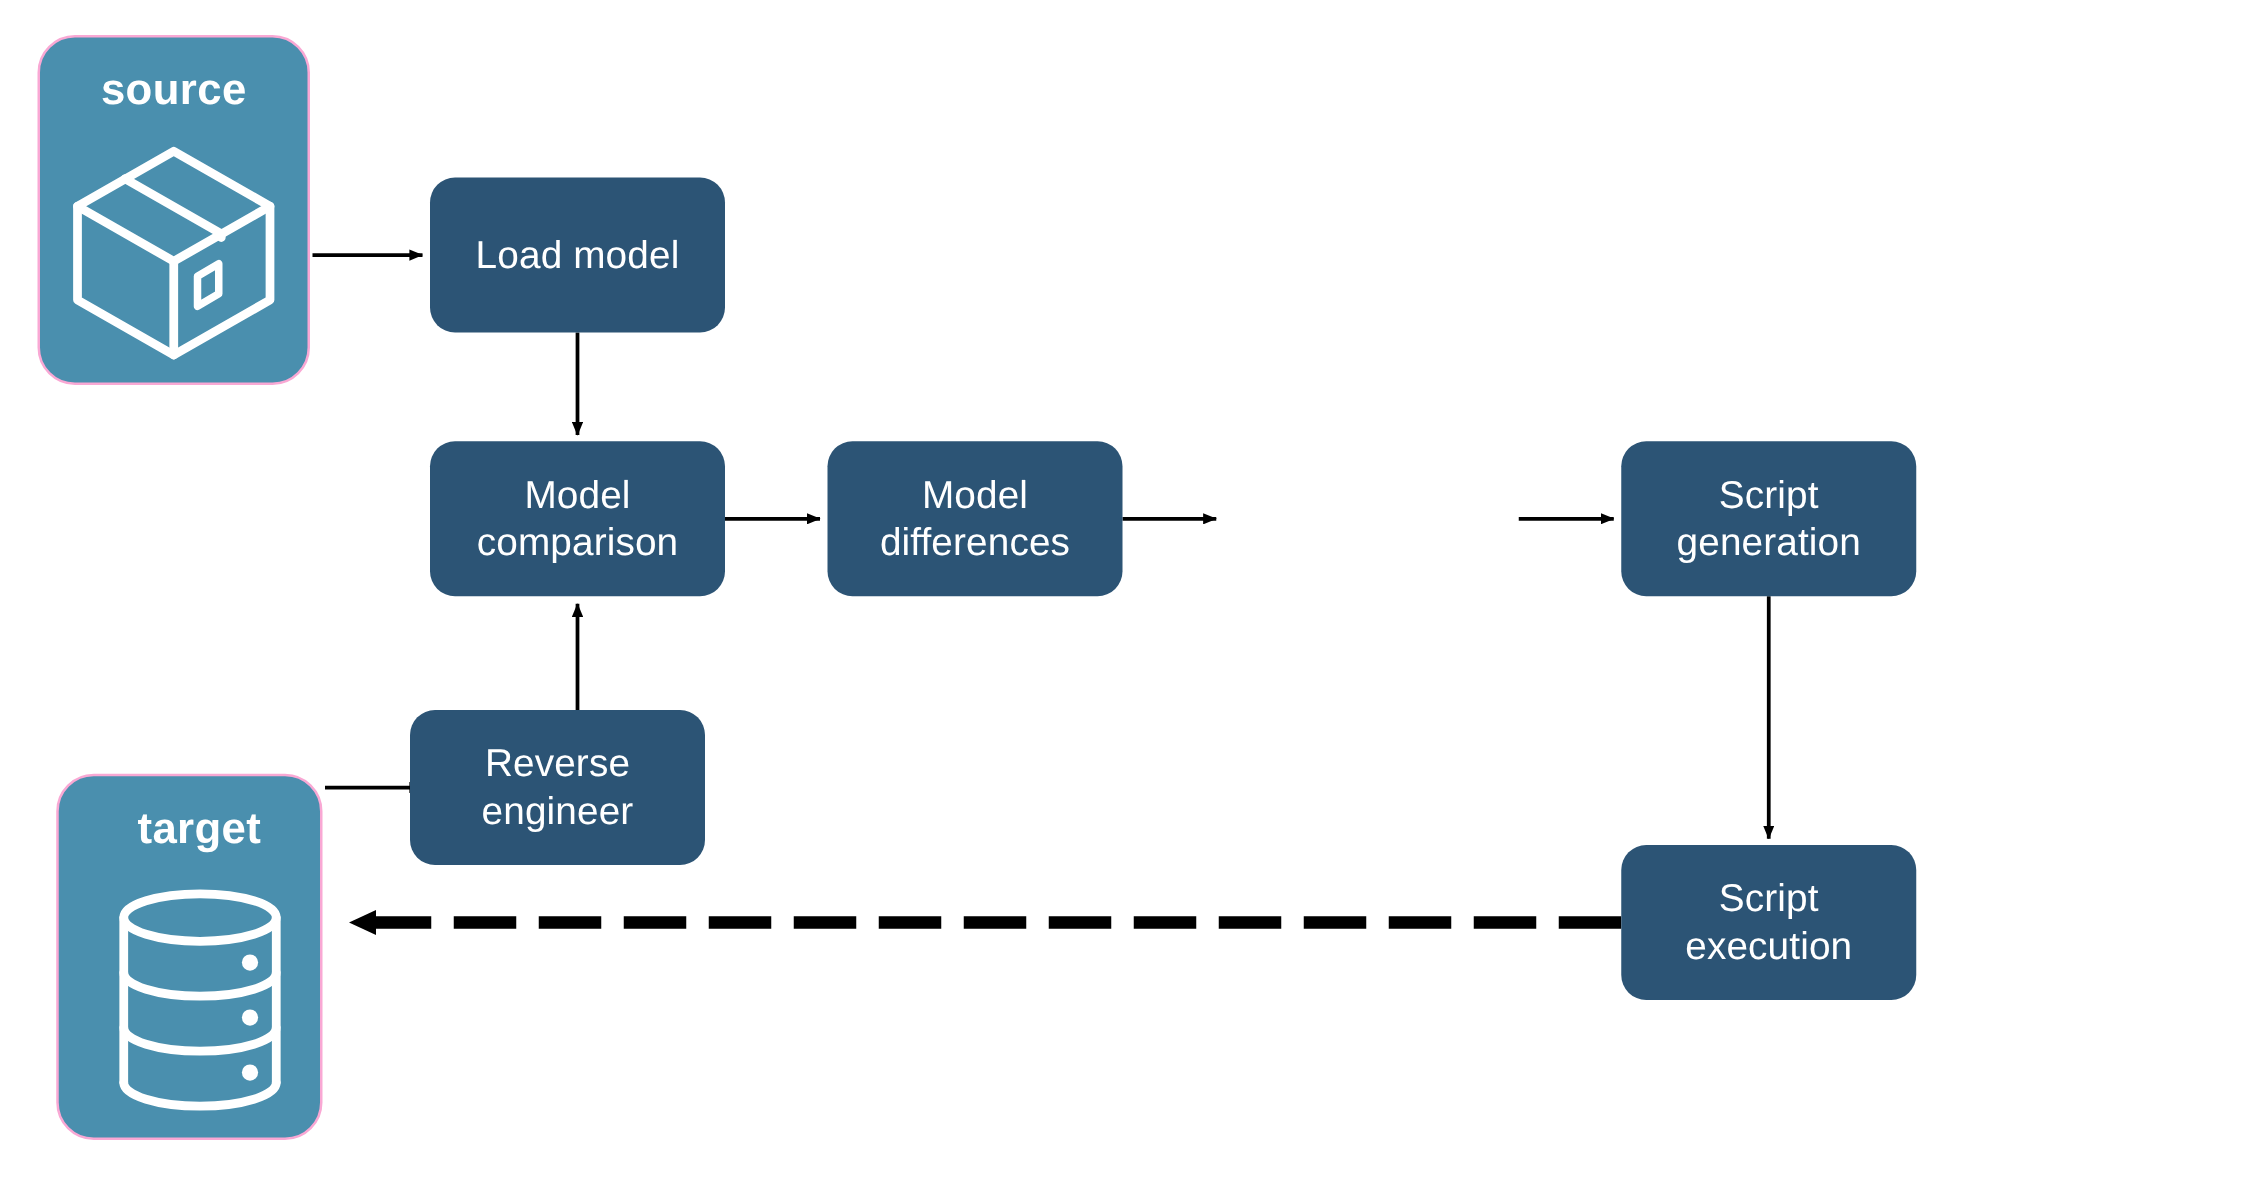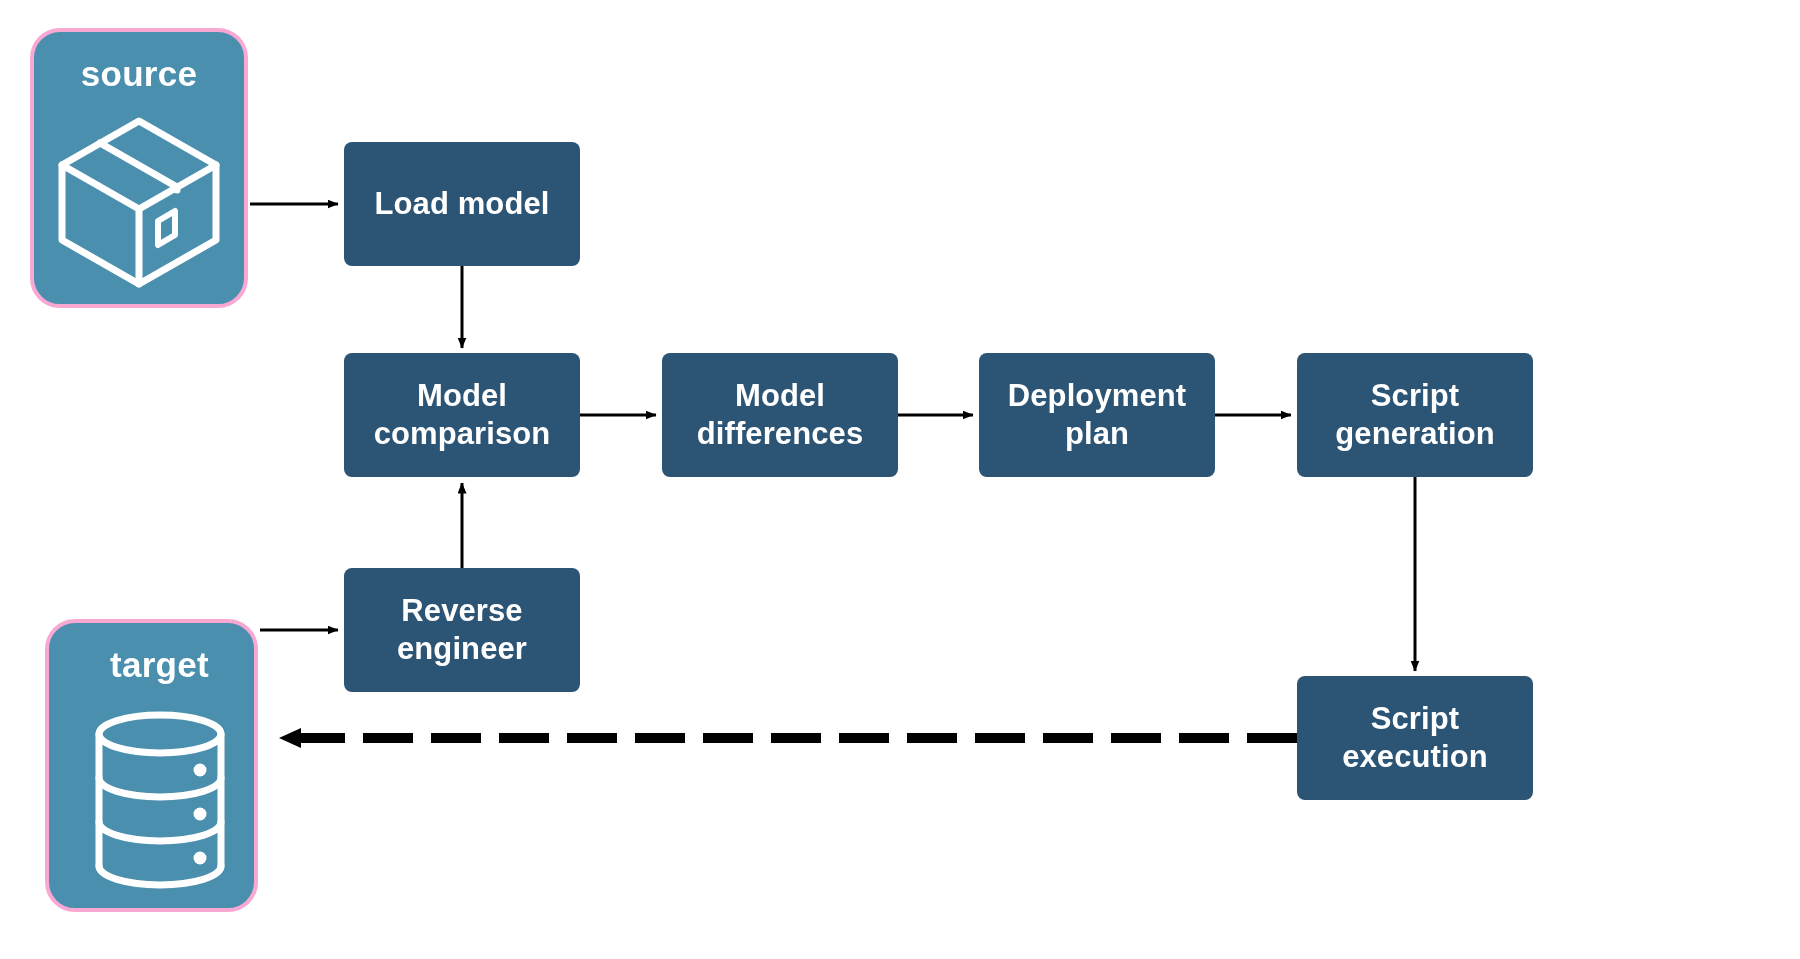--- a/index.html
+++ b/index.html
@@ -29,33 +29,33 @@
     position: absolute;
     box-sizing: border-box;
     display: flex;
     align-items: center;
     justify-content: center;
     text-align: center;
     color: #ffffff;
   }
   .process {
     background: #2c5475;
-    border-radius: 8px;
+    border-radius: 20px;
     font-size: 31px;
     line-height: 1.22;
     letter-spacing: 0.1px;
-    font-weight: 700;
+    font-weight: 400;
   }
   .process .label {
     white-space: pre-line;
     padding: 0 10px;
   }
   .entity {
     background: #4a8fae;
-    border: 4px solid #f9a8d4;
+    border: 2px solid #f9a8d4;
     border-radius: 30px;
     flex-direction: column;
     justify-content: flex-start;
   }
   .entity .title {
     font-size: 35px;
     font-weight: bold;
     letter-spacing: 0.3px;
     margin-top: 22px;
     margin-bottom: 6px;
@@ -149,31 +149,27 @@
   <div class="node process" style="left:344px; top:353px; width:236px; height:124px;">
     <span class="label">Model
 comparison</span>
   </div>
 
   <div class="node process" style="left:662px; top:353px; width:236px; height:124px;">
     <span class="label">Model
 differences</span>
   </div>
 
-  <div class="node process" style="left:979px; top:353px; width:236px; height:124px;">
-    <span class="label">Deployment
-plan</span>
-  </div>
 
   <div class="node process" style="left:1297px; top:353px; width:236px; height:124px;">
     <span class="label">Script
 generation</span>
   </div>
 
-  <div class="node process" style="left:344px; top:568px; width:236px; height:124px;">
+  <div class="node process" style="left:328px; top:568px; width:236px; height:124px;">
     <span class="label">Reverse
 engineer</span>
   </div>
 
   <div class="node process" style="left:1297px; top:676px; width:236px; height:124px;">
     <span class="label">Script
 execution</span>
   </div>
 
 </div>

